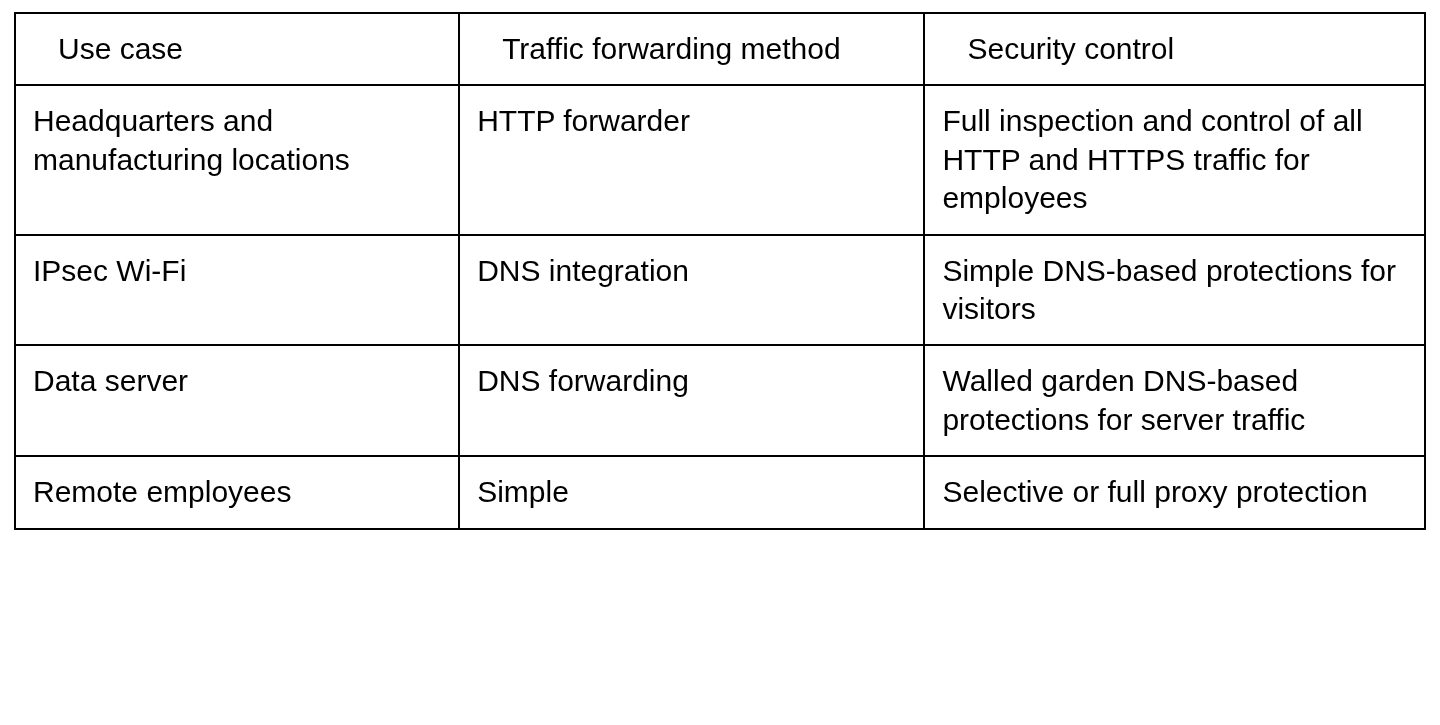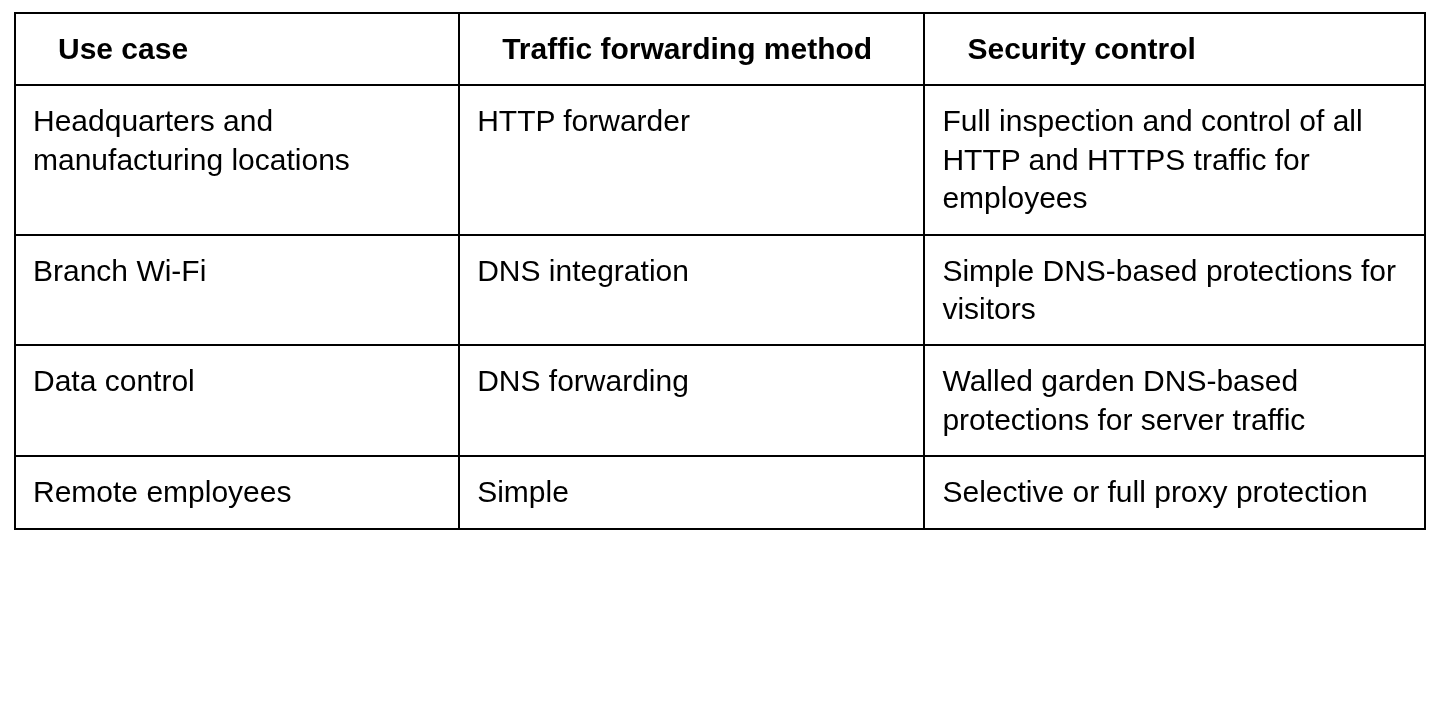--- a/index.html
+++ b/index.html
@@ -21,21 +21,21 @@
     th, td {
       border: 2px solid #000000;
       padding: 16px 20px;
       text-align: left;
       vertical-align: top;
       font-size: 30px;
       line-height: 1.28;
       color: #000000;
     }
     th {
-      font-weight: 700;
+      font-weight: 400;
       padding-left: 42px;
     }
     td {
       font-weight: 400;
       padding-left: 17px;
     }
     col.c1 { width: 31.5%; }
     col.c2 { width: 33%; }
     col.c3 { width: 35.5%; }
   </style>
@@ -55,26 +55,26 @@
       <th>Security control</th>
     </tr>
   </thead>
   <tbody>
     <tr>
       <td>Headquarters and manufacturing locations</td>
       <td>HTTP forwarder</td>
       <td>Full inspection and control of all HTTP and HTTPS traffic for employees</td>
     </tr>
     <tr>
-      <td>Branch Wi-Fi</td>
+      <td>IPsec Wi-Fi</td>
       <td>DNS integration</td>
       <td>Simple DNS-based protections for visitors</td>
     </tr>
     <tr>
-      <td>Data control</td>
+      <td>Data server</td>
       <td>DNS forwarding</td>
       <td>Walled garden DNS-based protections for server traffic</td>
     </tr>
     <tr>
       <td>Remote employees</td>
       <td>Simple</td>
       <td>Selective or full proxy protection</td>
     </tr>
   </tbody>
 </table>

